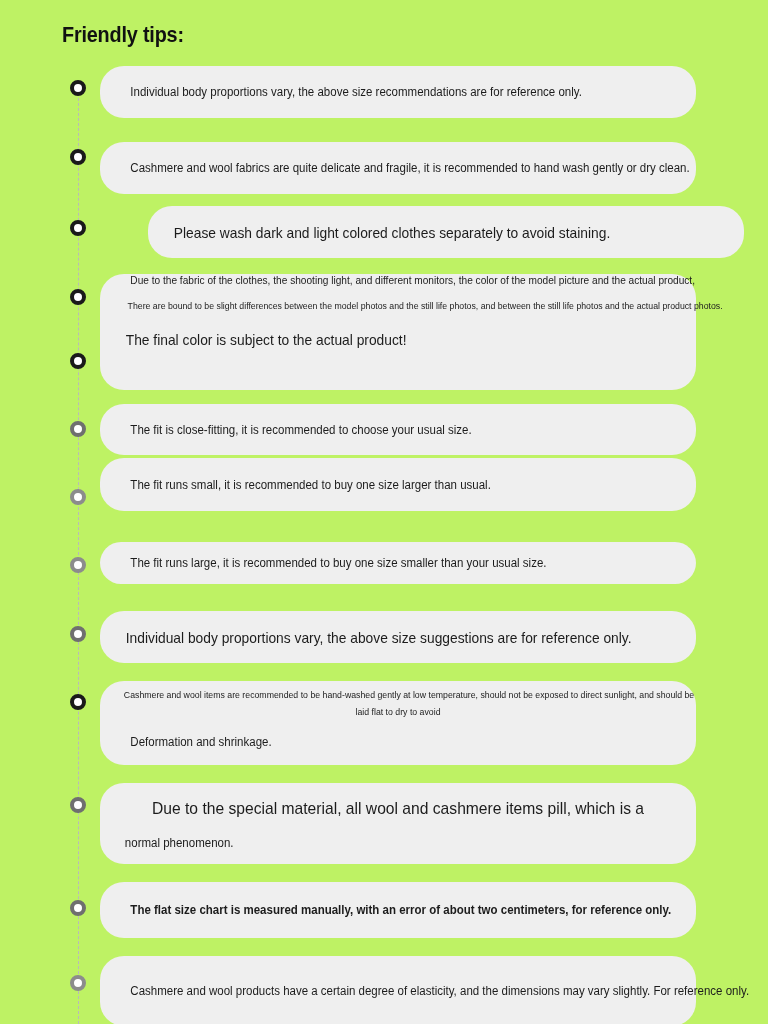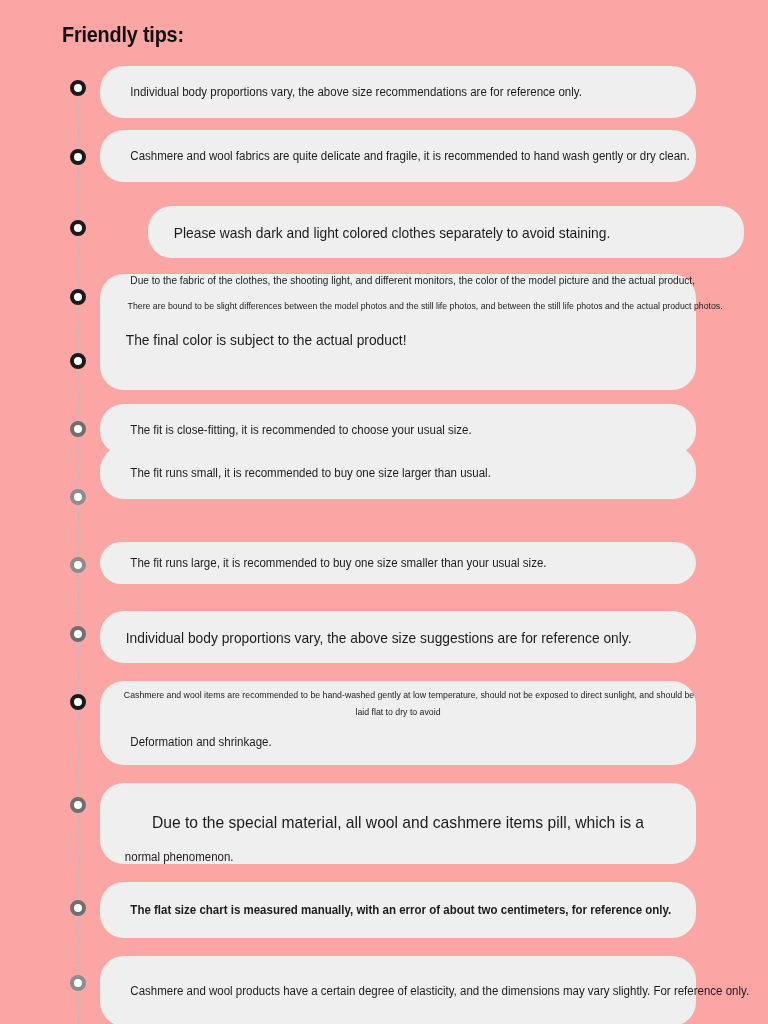--- a/index.html
+++ b/index.html
@@ -10,21 +10,21 @@
     background: #ffffff;
     font-family: "Liberation Sans", "DejaVu Sans", sans-serif;
     color: #1c1c1c;
     overflow: hidden;
   }
 
   .page {
     position: relative;
     width: 768px;
     height: 1024px;
-    background: #fca5a5;
+    background: #bef264;
   }
 
   
   .page-title {
     position: absolute;
     left: 62px;
     top: 22px;
     font-size: 22px;
     font-weight: bold;
     letter-spacing: -0.2px;
@@ -113,21 +113,21 @@
   <h1 class="page-title">Friendly tips:</h1>
 
   <div class="rail"></div>
 
   <div class="card" style="top:66px;height:52px;">
     <div class="stack">
       <div class="line sz-md">Individual body proportions vary, the above size recommendations are for reference only.</div>
     </div>
   </div>
 
-  <div class="card" style="top:130px;height:52px;">
+  <div class="card" style="top:142px;height:52px;">
     <div class="stack">
       <div class="line sz-md">Cashmere and wool fabrics are quite delicate and fragile, it is recommended to hand wash gently or dry clean.</div>
     </div>
   </div>
 
   <div class="card" style="top:206px;height:52px;margin-left:48px;">
     <div class="stack">
       <div class="line sz-lg">Please wash dark and light colored clothes separately to avoid staining.</div>
     </div>
   </div>
@@ -141,21 +141,21 @@
       <div class="line sz-lg">The final color is subject to the actual product!</div>
     </div>
   </div>
 
   <div class="card" style="top:404px;height:51px;">
     <div class="stack">
       <div class="line sz-md">The fit is close-fitting, it is recommended to choose your usual size.</div>
     </div>
   </div>
 
-  <div class="card" style="top:446px;height:53px;">
+  <div class="card" style="top:458px;height:53px;">
     <div class="stack">
       <div class="line sz-md">The fit runs small, it is recommended to buy one size larger than usual.</div>
     </div>
   </div>
 
   <div class="card" style="top:542px;height:42px;">
     <div class="stack">
       <div class="line sz-md">The fit runs large, it is recommended to buy one size smaller than your usual size.</div>
     </div>
   </div>
@@ -169,21 +169,21 @@
   <div class="card" style="top:681px;height:84px;justify-content:flex-start;padding-top:8px;">
     <div class="stack">
       <div class="line center sz-xs">Cashmere and wool items are recommended to be hand-washed gently at low temperature, should not be exposed to direct sunlight, and should be</div>
       <div style="height:6px;"></div>
       <div class="line center sz-xs">laid flat to dry to avoid</div>
       <div style="height:18px;"></div>
       <div class="line sz-md">Deformation and shrinkage.</div>
     </div>
   </div>
 
-  <div class="card" style="top:783px;height:81px;justify-content:flex-end;">
+  <div class="card" style="top:783px;height:81px;justify-content:flex-start;padding-top:16px;">
     <div class="stack">
       <div class="line center sz-xl">Due to the special material, all wool and cashmere items pill, which is a</div>
       <div style="height:17px;"></div>
       <div class="line sz-md2">normal phenomenon.</div>
     </div>
   </div>
 
   <div class="card" style="top:882px;height:56px;font-weight:bold;">
     <div class="stack">
       <div class="line sz-md">The flat size chart is measured manually, with an error of about two centimeters, for reference only.</div>

